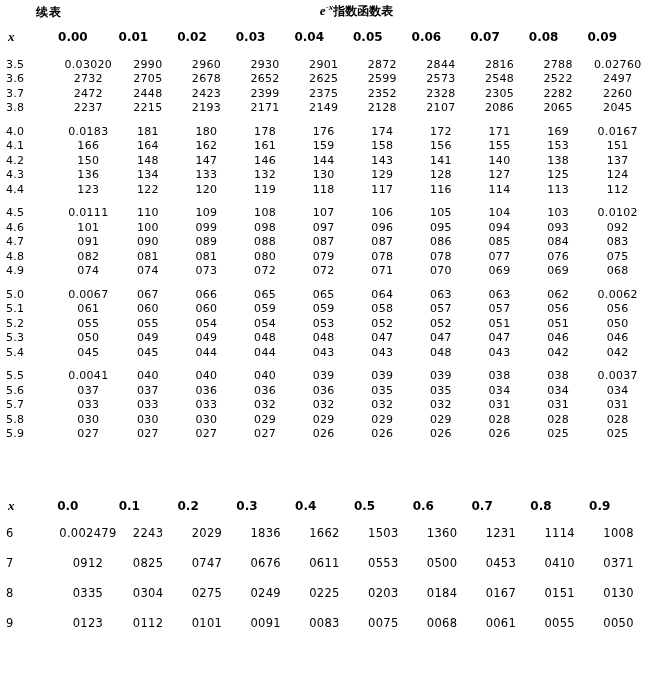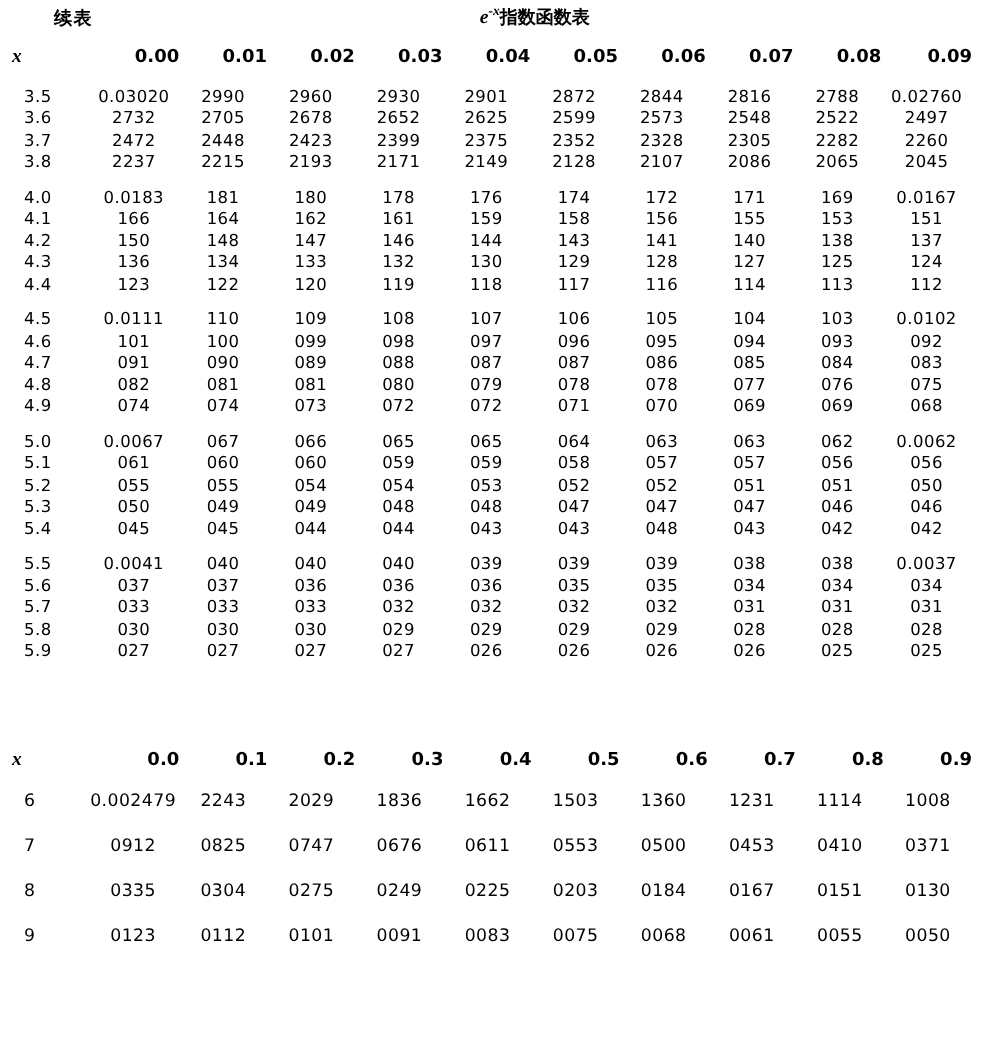--- a/index.html
+++ b/index.html
@@ -77,40 +77,40 @@
   }
   .hline-thick {
     border-top: 2px solid #000;
   }
   
   .vsep {
     border-left: 1px solid #000;
   }
   .hdr td {
     height: 22px;
-    text-align: right;
+    text-align: left;
     font-weight: bold;
     font-size: 12px;
   }
   .hdr td.xcell {
     font-style: italic;
     font-family: "Liberation Serif", serif;
     font-size: 13px;
     text-align: left;
     padding-left: 8px;
   }
   .datarow td {
     height: 14.5px;
     text-align: center;
     font-size: 11px;
     letter-spacing: 0.3px;
   }
   .datarow td.lab {
     text-align: left;
-    padding-left: 16px;
+    padding-left: 6px;
     font-size: 11px;
   }
   .spacer td {
     height: 9px;
     font-size: 0;
     line-height: 0;
   }
   
   .t2 .datarow td {
     height: 30px;

